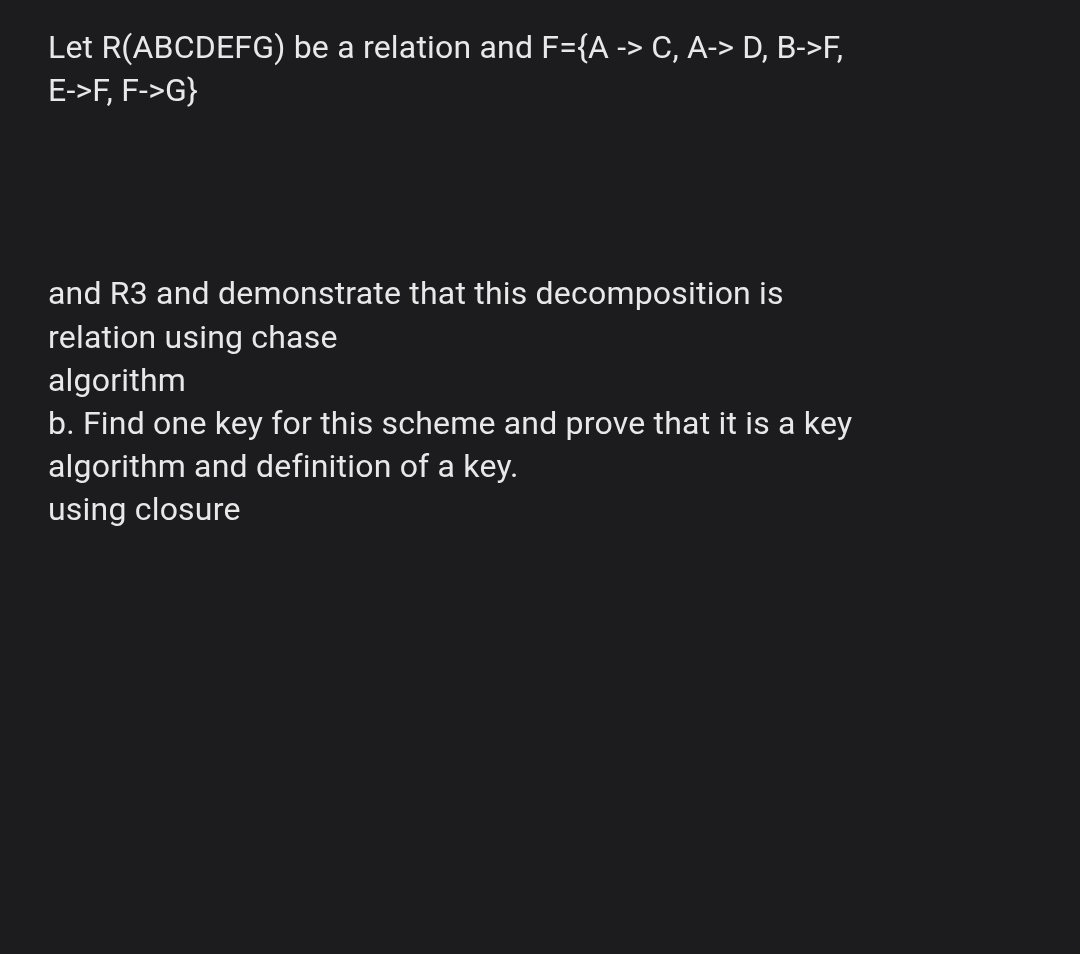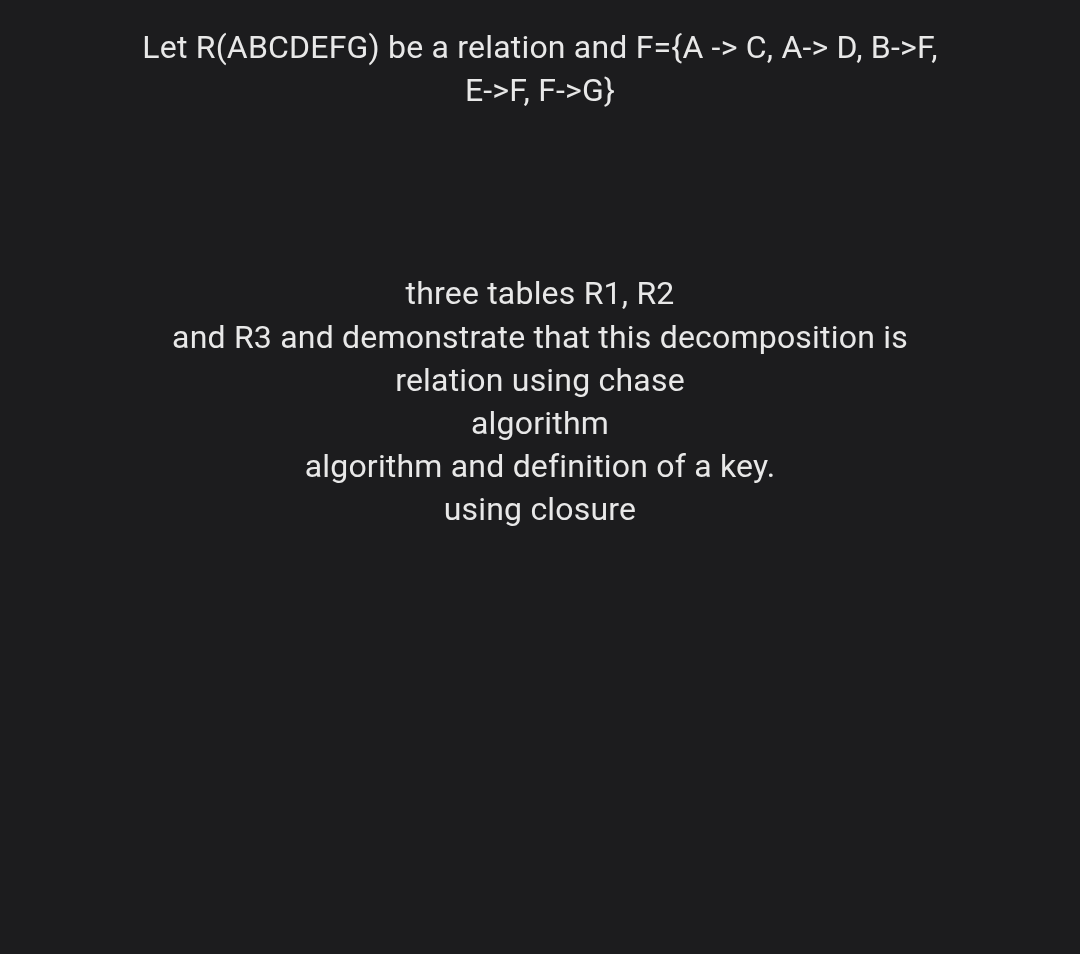--- a/index.html
+++ b/index.html
@@ -1,19 +1,18 @@
 <!DOCTYPE html>
 <html><head>
   <meta charset="utf-8">
   <style>
     * {
       margin: 0;
       padding: 0;
       box-sizing: border-box;
-      text-align: center;
     }
     body {
       background-color: #1c1c1e;
       color: #e8e8e8;
       font-family: -apple-system, BlinkMacSystemFont, "Segoe UI", Roboto, Helvetica, Arial, sans-serif;
       width: 1080px;
       height: 954px;
       padding: 26px 48px;
       font-size: 32px;
       line-height: 1.35;
@@ -31,19 +30,19 @@
 <body>
 
 <div class="paragraph">
   <div>Let R(ABCDEFG) be a relation and F={A -&gt; C, A-&gt; D, B-&gt;F,</div>
   <div>E-&gt;F, F-&gt;G}</div>
 </div>
 
 <div class="spacer"></div>
 
 <div class="paragraph">
-  <div>three tables R1, R2</div>
   <div>and R3 and demonstrate that this decomposition is</div>
   <div>relation using chase</div>
   <div>algorithm</div>
+  <div>b. Find one key for this scheme and prove that it is a key</div>
   <div>algorithm and definition of a key.</div>
   <div>using closure</div>
 </div>
 
 </body></html>

